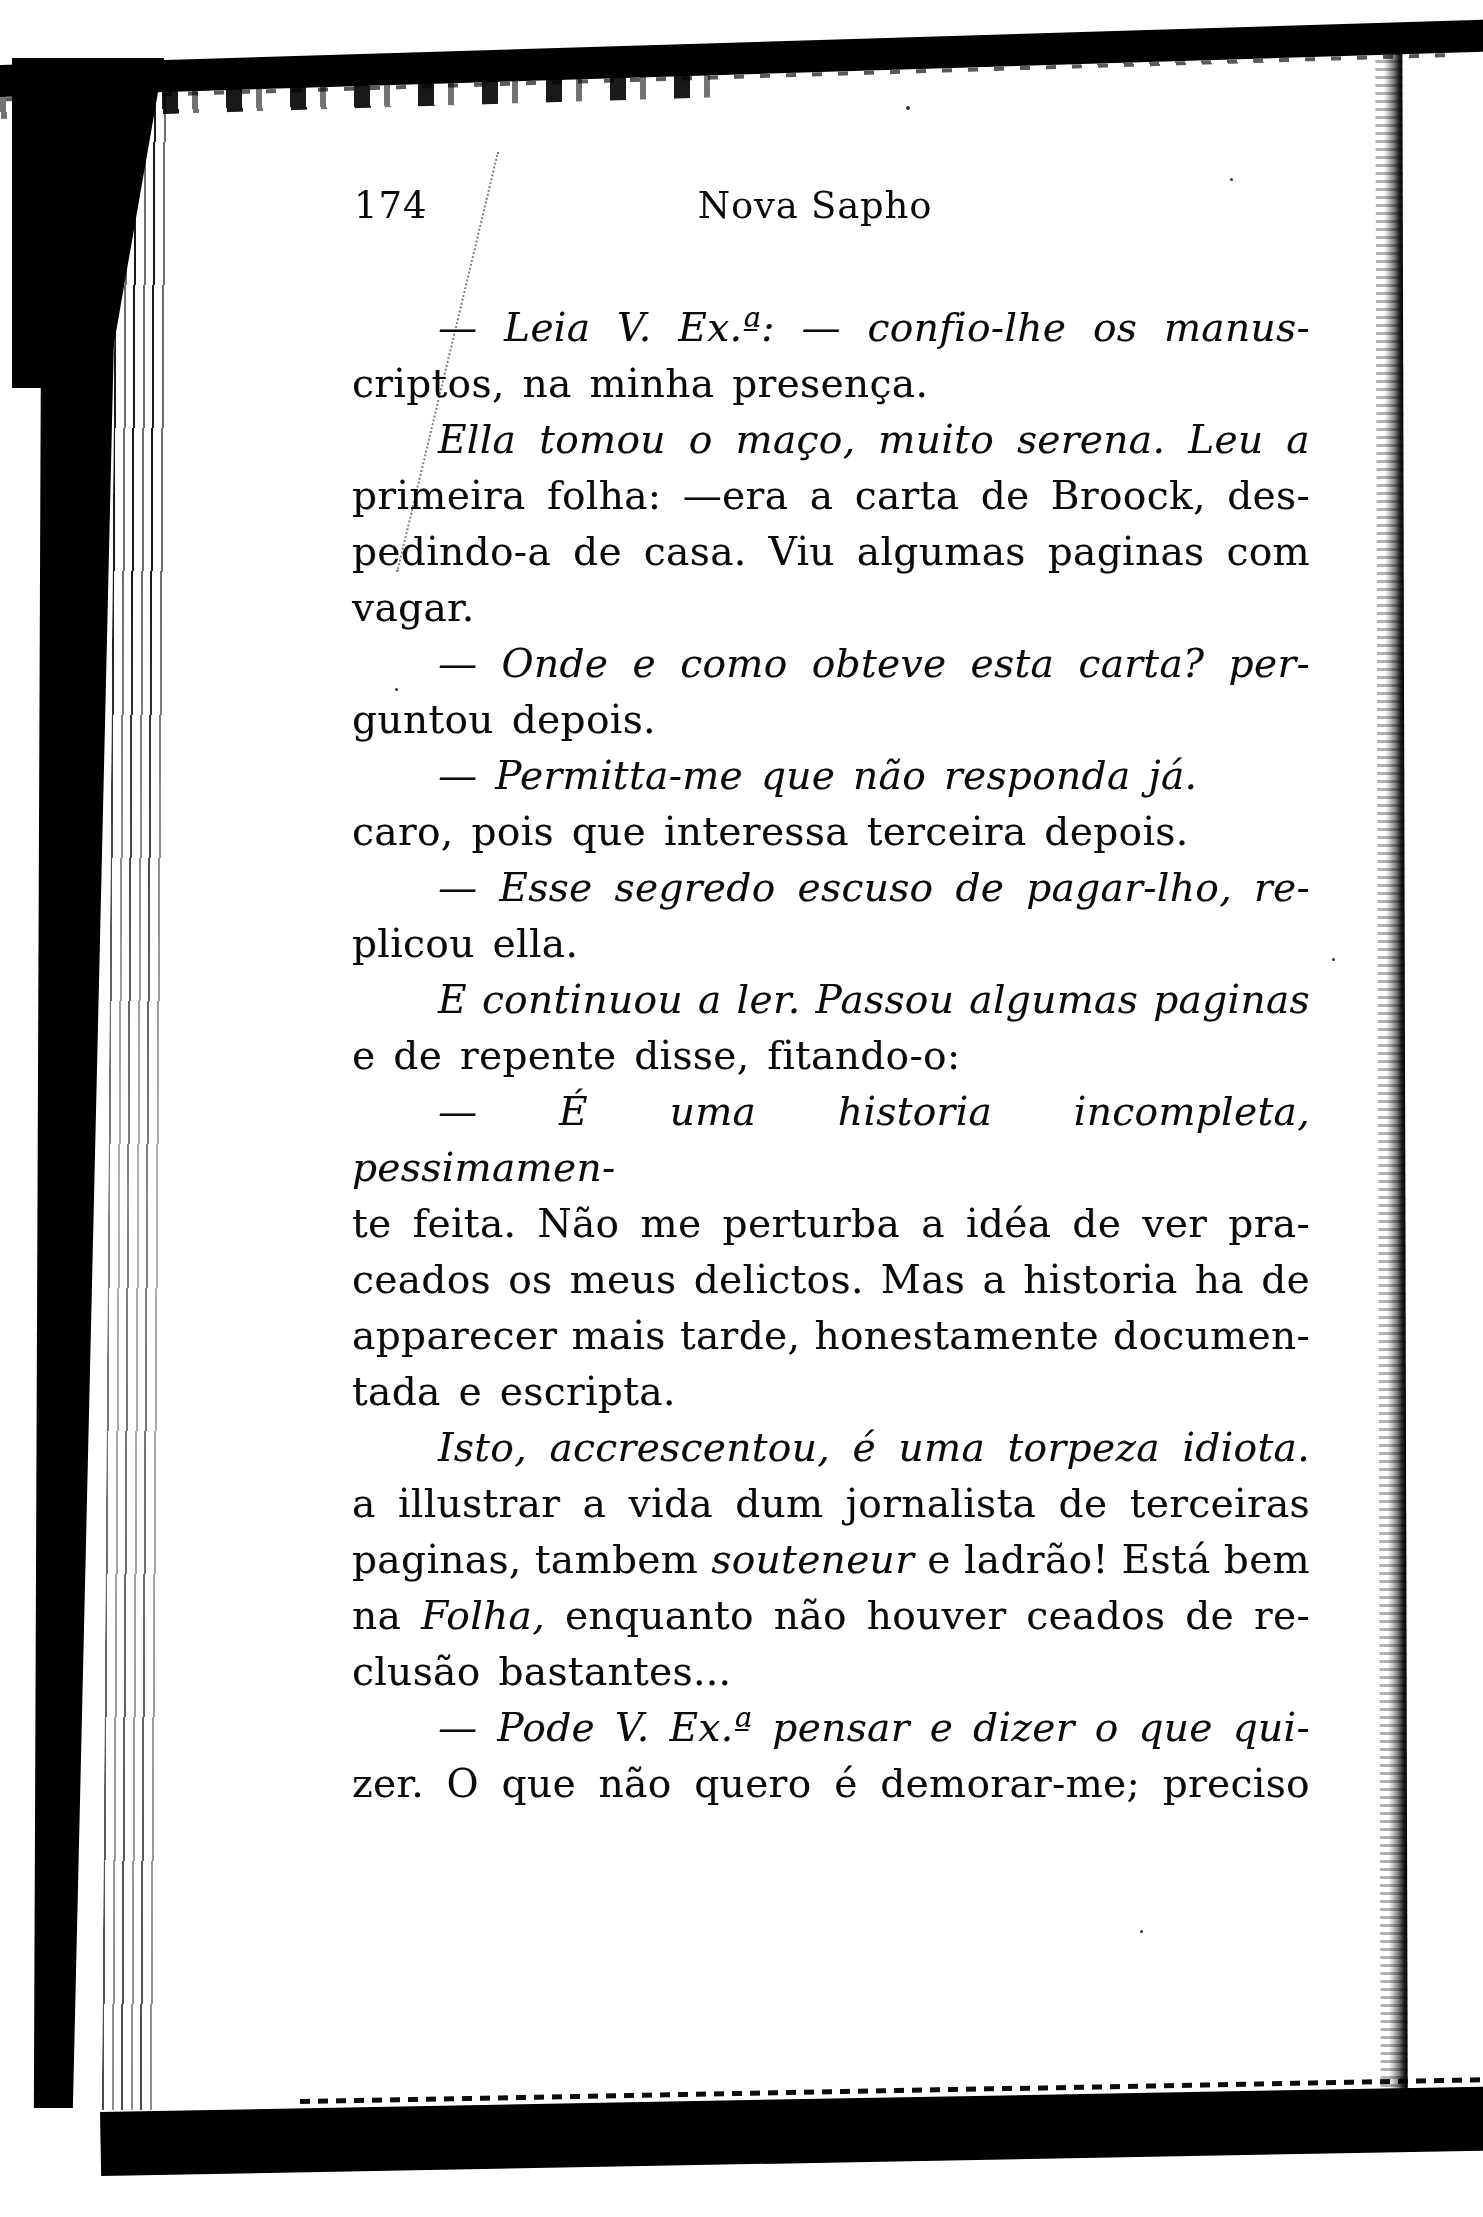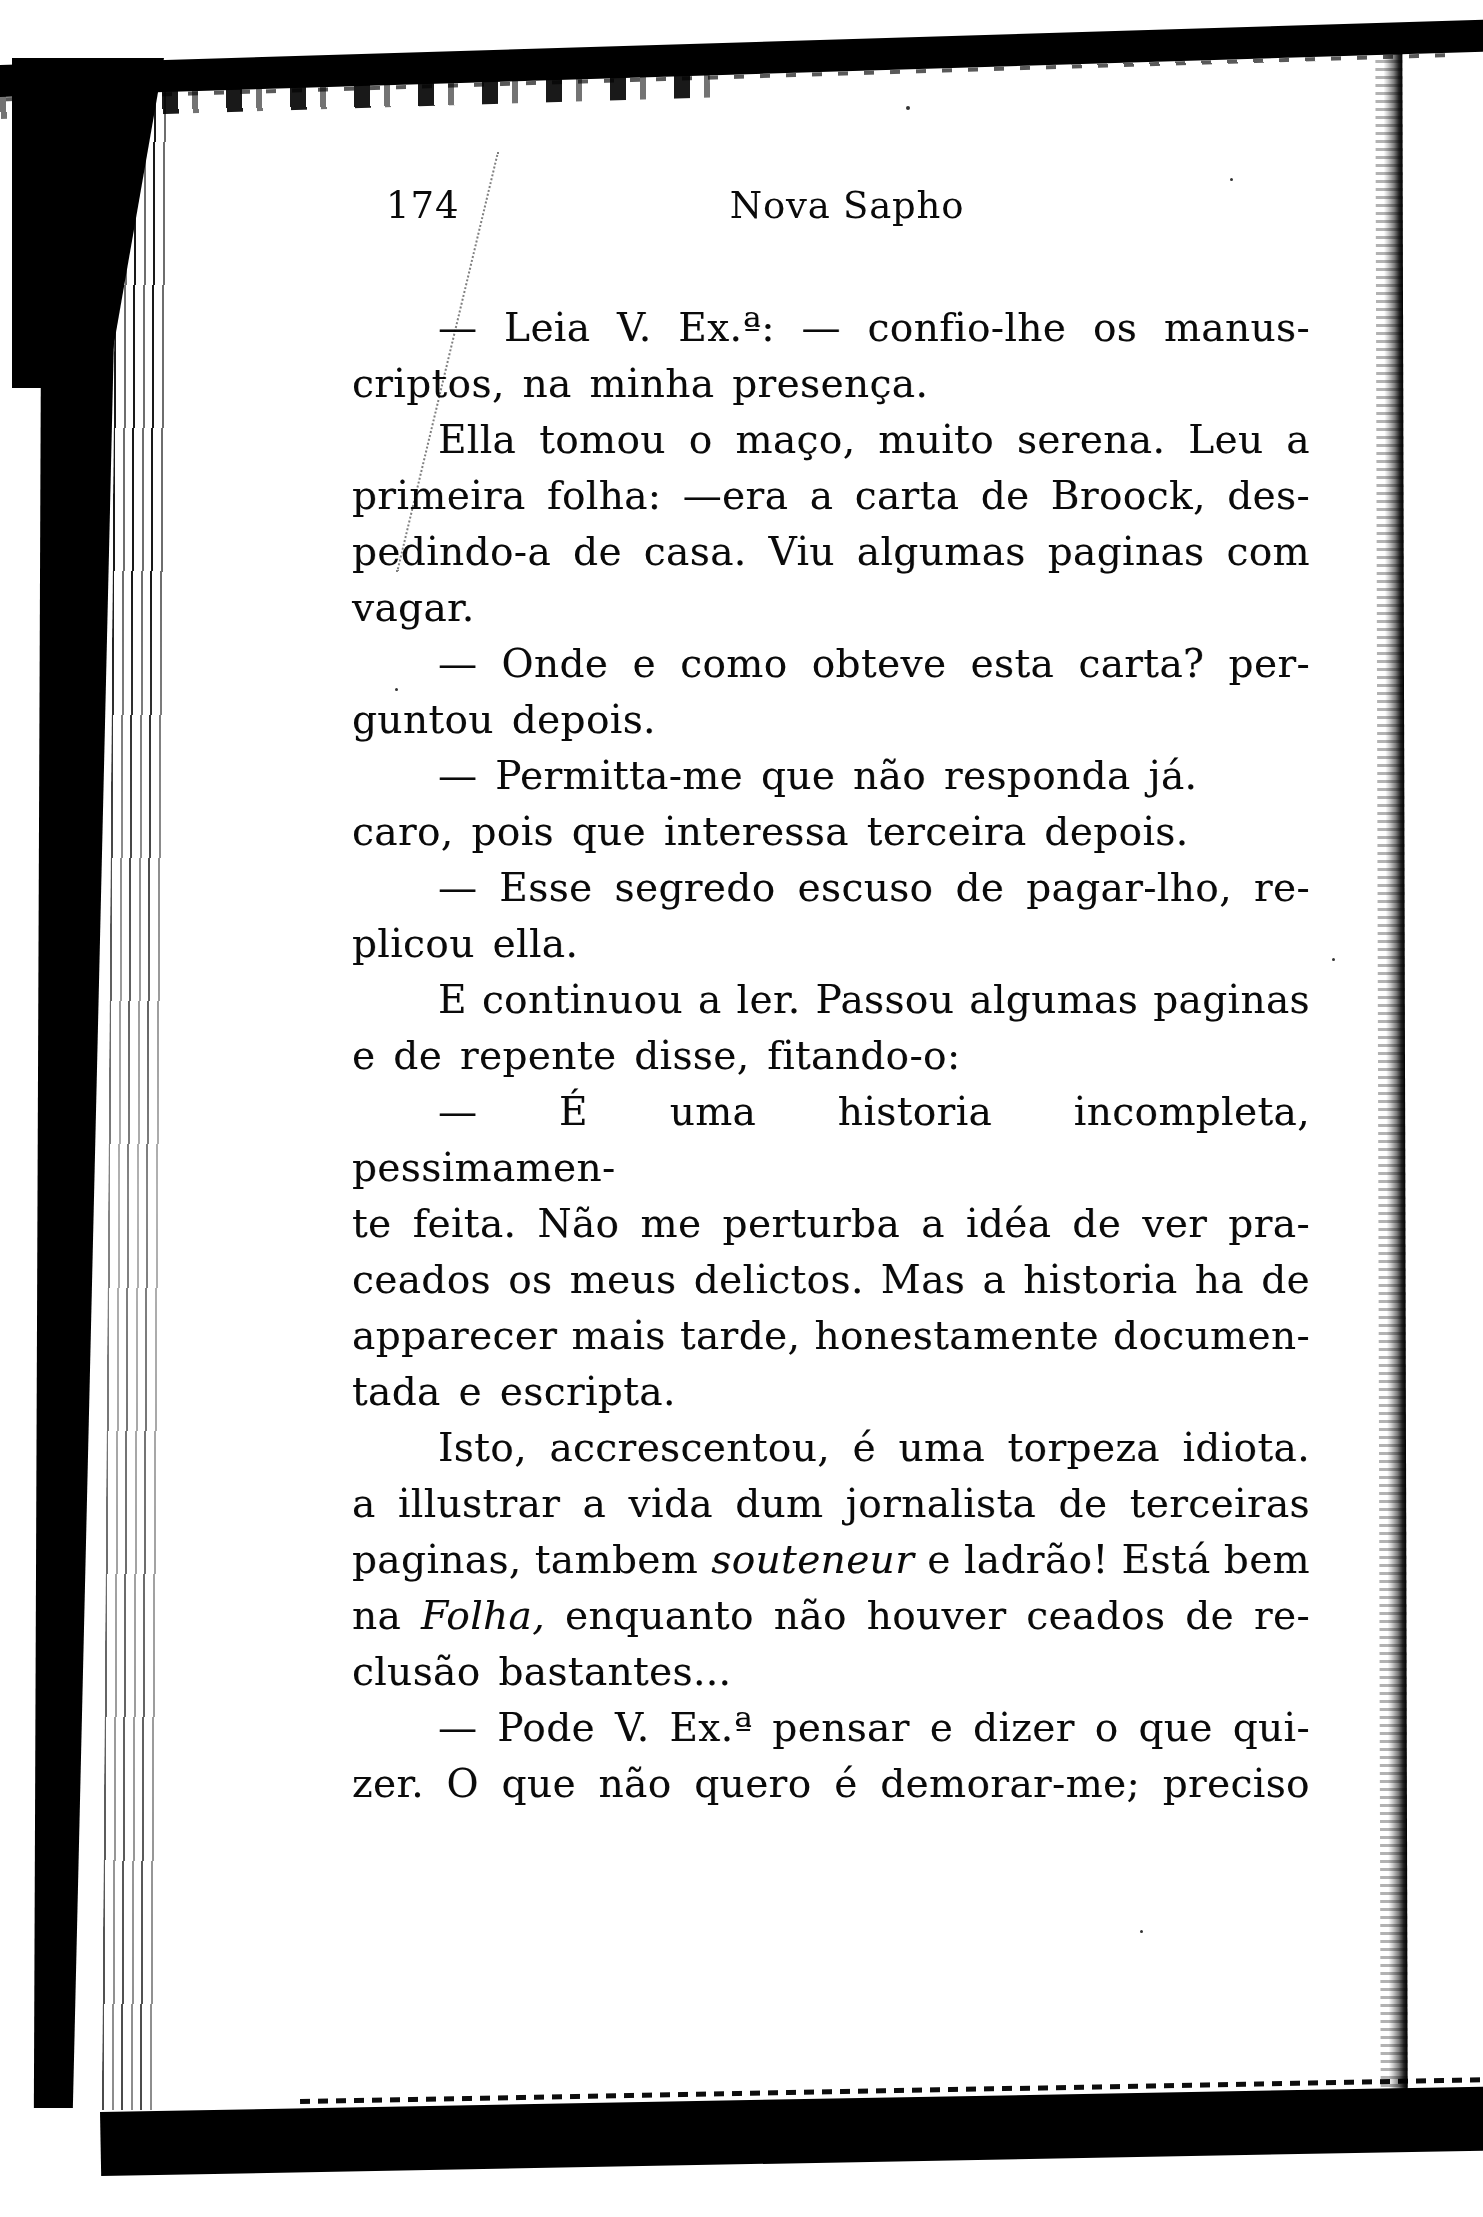--- a/index.html
+++ b/index.html
@@ -14,36 +14,35 @@
     position: absolute; left: 0; top: 0;
     width: 1483px; height: 2217px;
     background: #ffffff;
     overflow: hidden;
   }
 
   
   .header {
     position: absolute; left: 352px; top: 184px; width: 958px; height: 50px;
     font-size: 37px;
-    margin-left: 32px;
   }
   .pagenum { position: absolute; left: 2px; top: 0; letter-spacing: 1px; }
   .runtitle {
     position: absolute; left: 0; right: 0; top: 0;
     text-align: center; transform: translateX(-16px);
     letter-spacing: 0.8px;
   }
 
   .text-block {
     position: absolute; left: 352px; top: 300px; width: 958px;
     font-size: 39px; line-height: 56px; letter-spacing: 0.4px;
     text-shadow: 0.4px 0.4px 0 rgba(0,0,0,0.28);
   }
   .ln { min-height: 56px; word-spacing: 5px; }
-  .ind { text-indent: 86px; }
+  .ind { text-indent: 86px; font-style: italic; }
   .just { text-align: justify; text-align-last: justify; word-spacing: normal; }
   .it { font-style: italic; }
 
   
   .art { position: absolute; pointer-events: none; }
 
   .art-top {
     left: -30px; top: 66px; width: 1560px; height: 32px;
     background: #000;
     transform: rotate(-1.75deg); transform-origin: 0 0;

